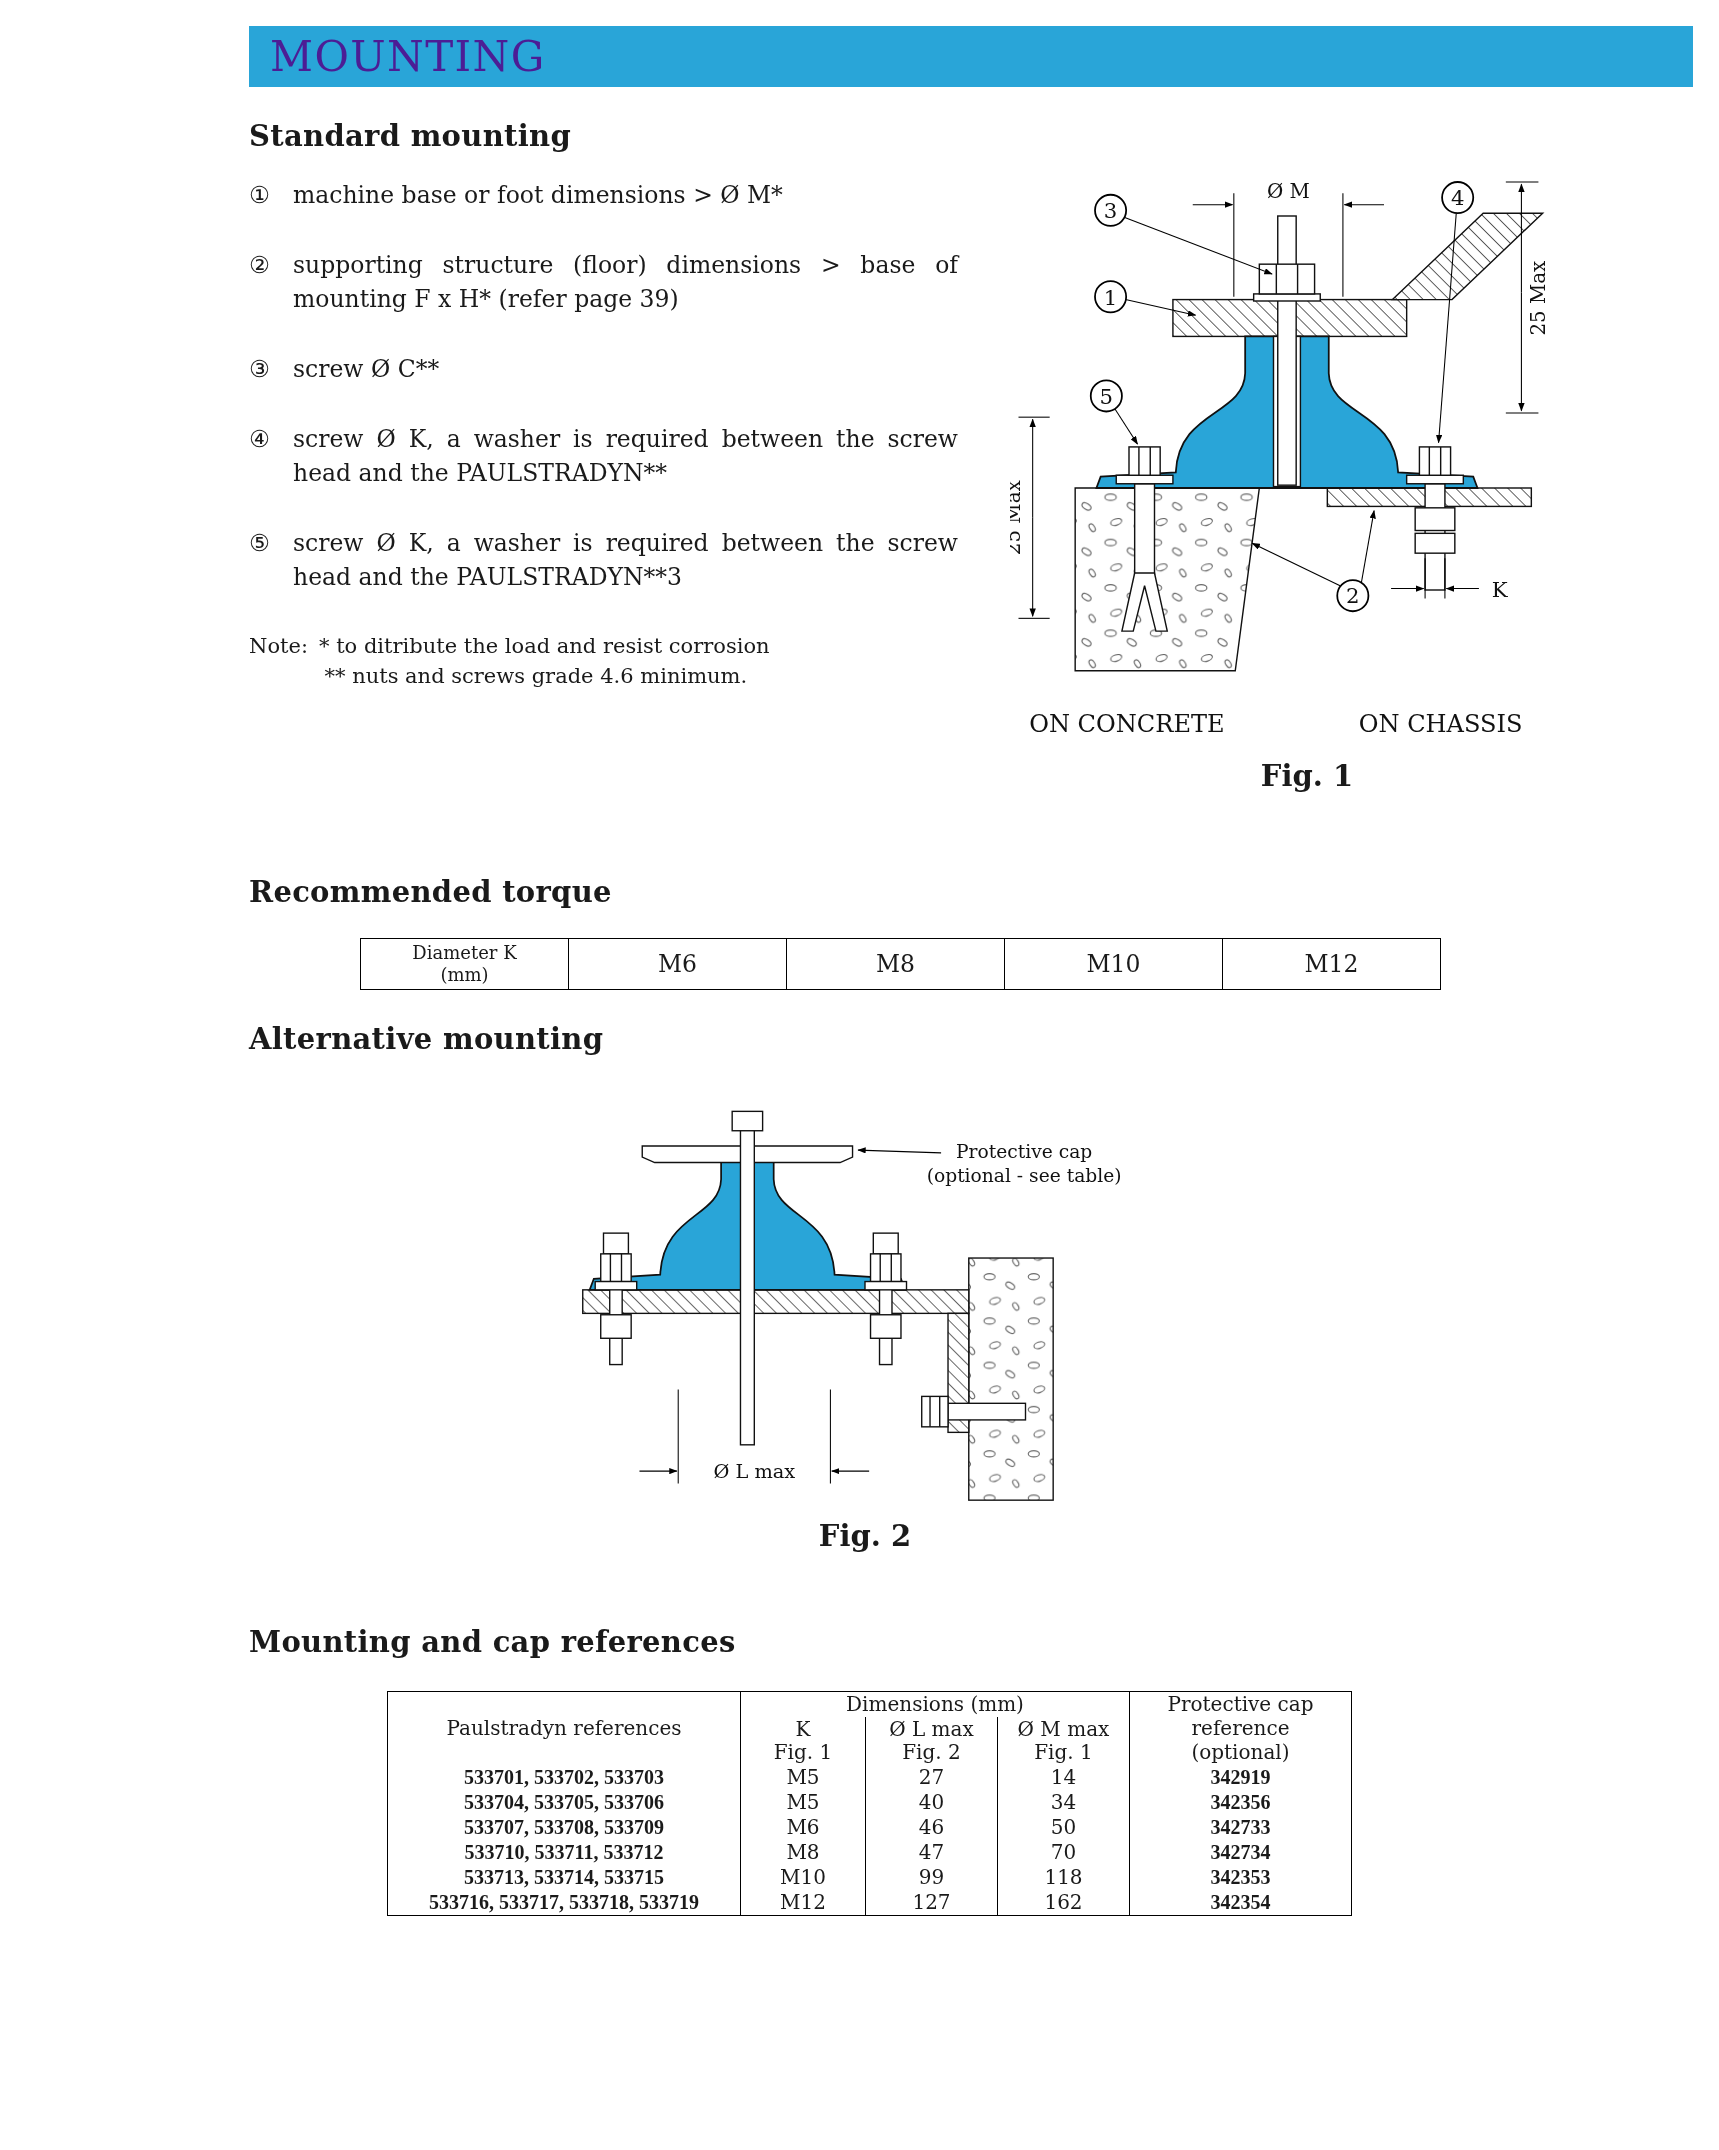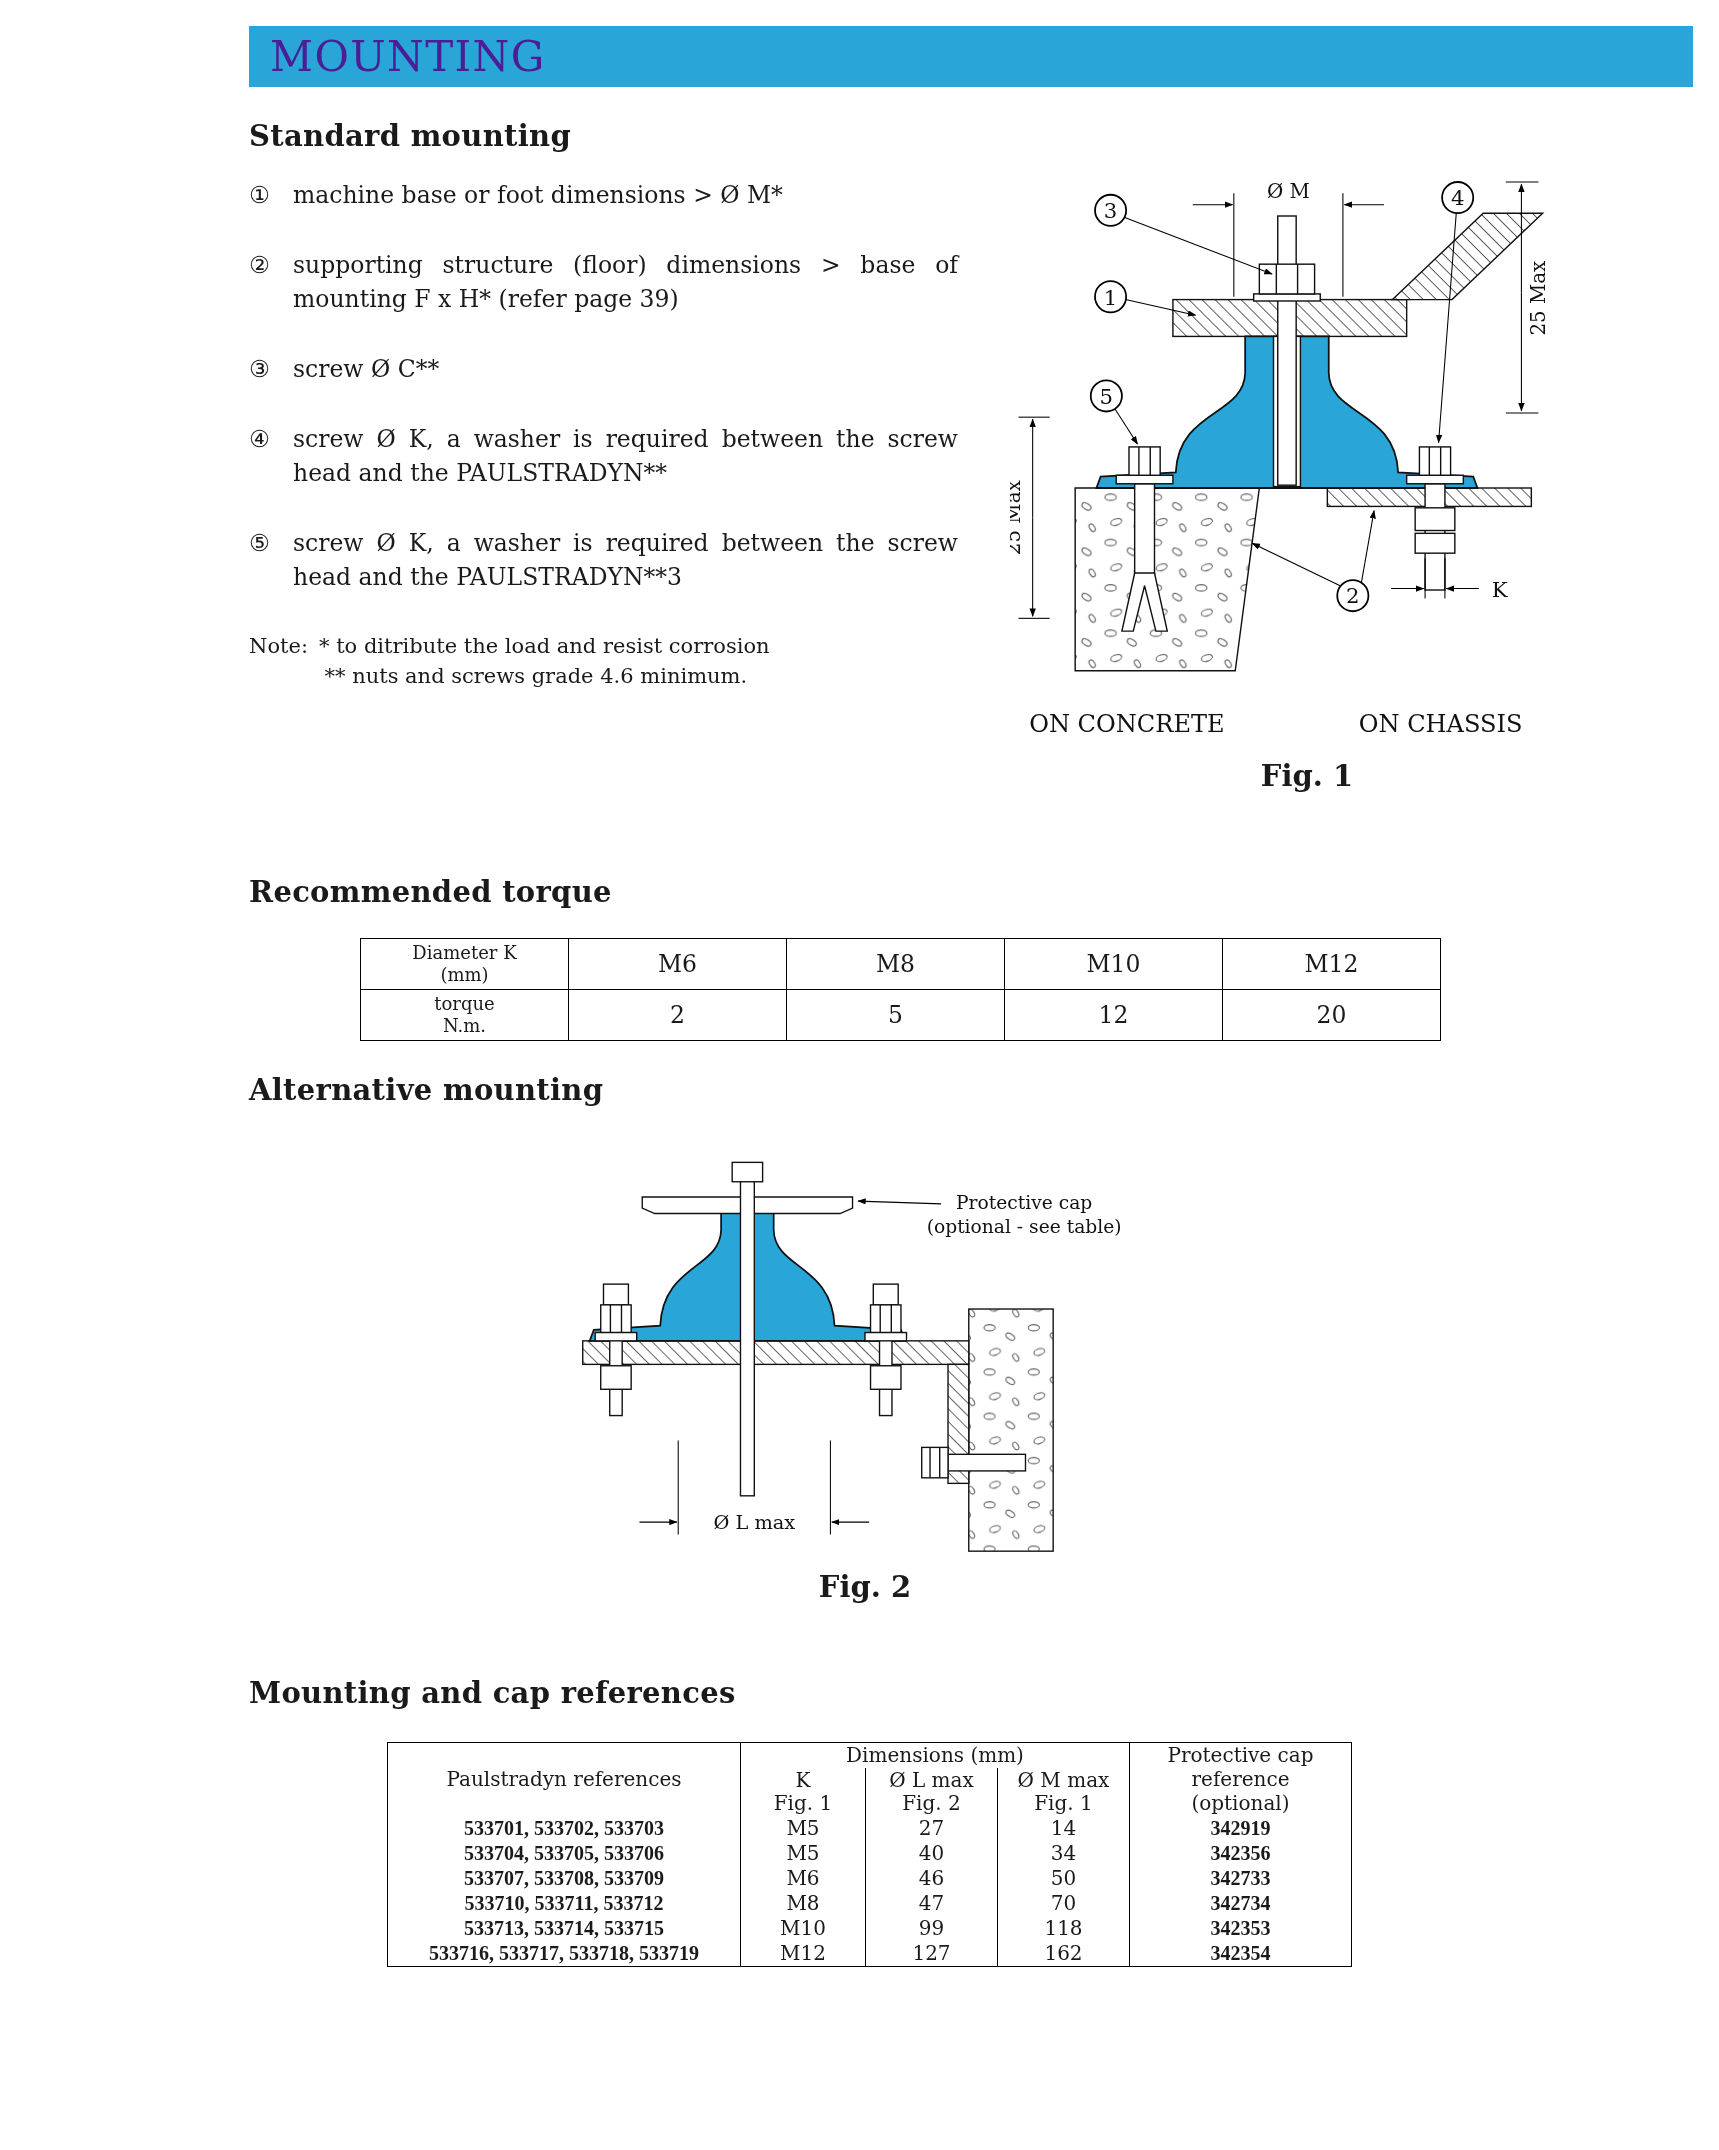--- a/index.html
+++ b/index.html
@@ -232,30 +232,20 @@
           <tr>
         <td class="c0 hd">
           <div>Diameter K</div>
           <div>(mm)</div>
         </td>
         <td class="cn">M6</td>
         <td class="cn">M8</td>
         <td class="cn">M10</td>
         <td class="cn">M12</td>
       </tr>
-      <tr>
-        <td class="c0 hd">
-          <div>torque</div>
-          <div>N.m.</div>
-        </td>
-        <td class="cn">2</td>
-        <td class="cn">5</td>
-        <td class="cn">12</td>
-        <td class="cn">20</td>
-      </tr>
     </tbody>
       </table>
   </div>
 
   <h2 class="h-alt">Alternative mounting</h2>
 
   <div class="fig2-wrap">
     <svg class="fig-svg" viewBox="0 0 820 610" width="568" height="422">
       <defs>
         <pattern id="hatch2" width="13" height="13" patternUnits="userSpaceOnUse" patternTransform="rotate(45)">

